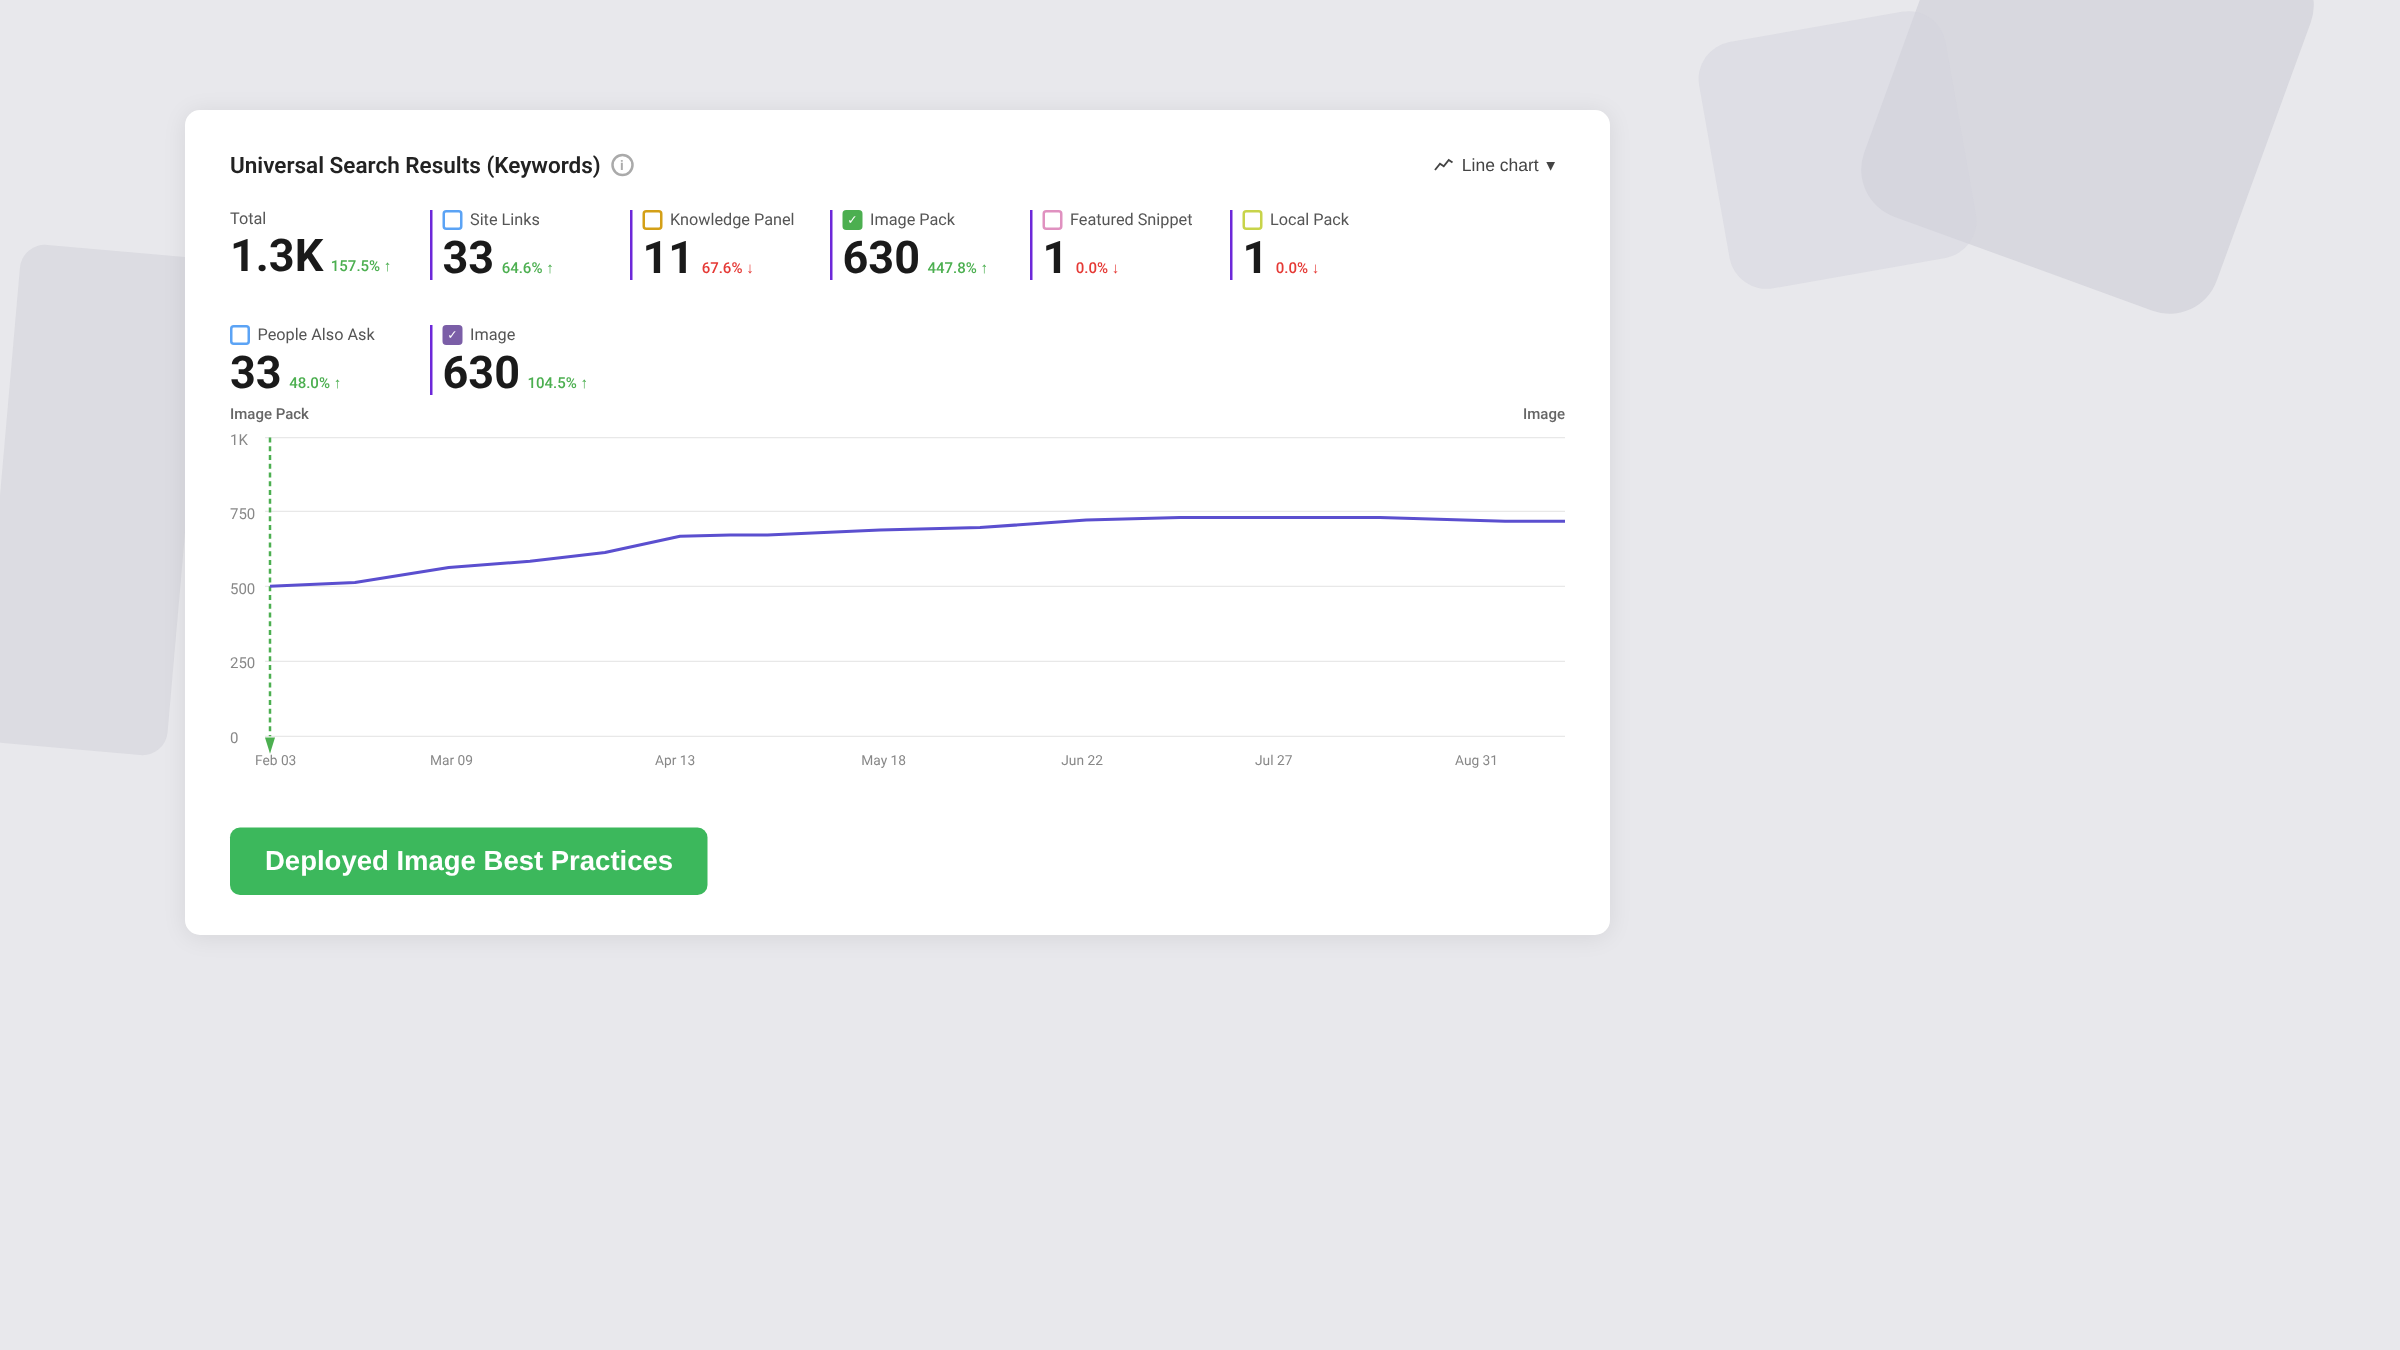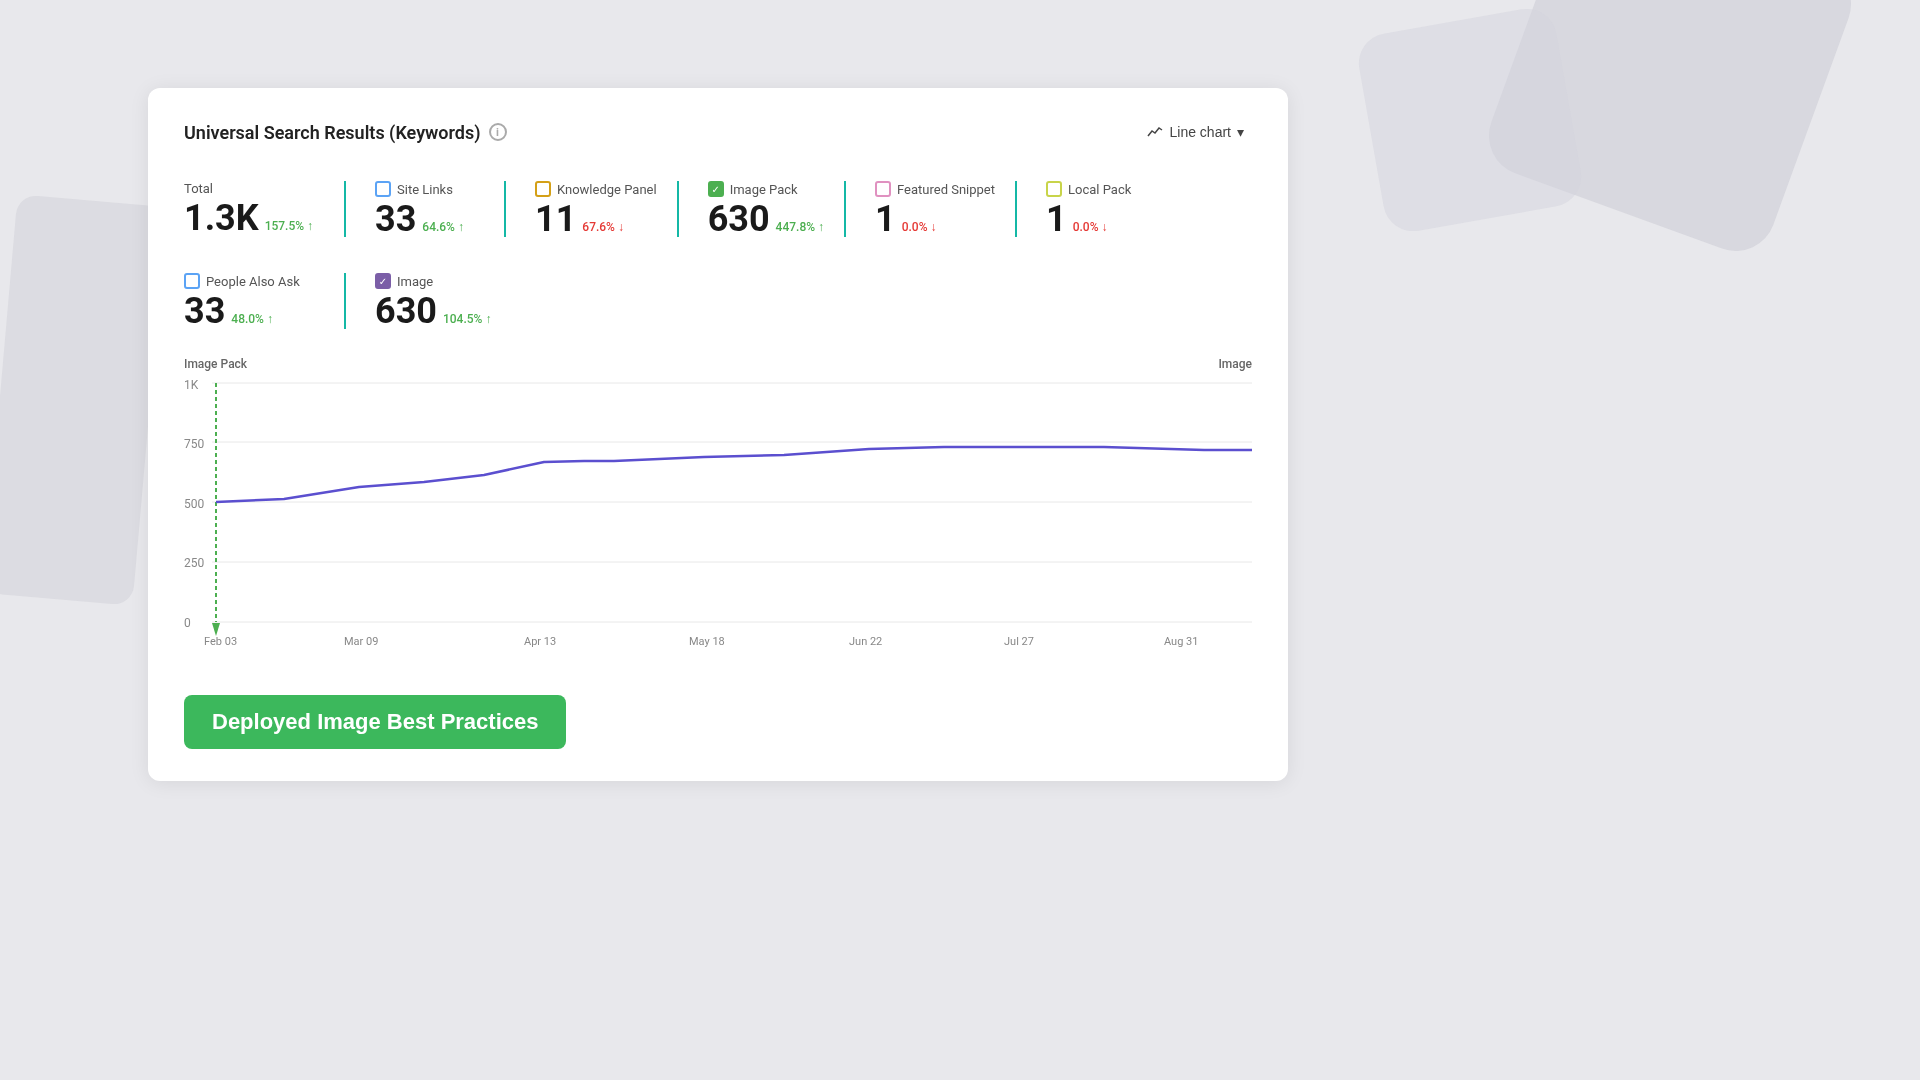--- a/index.html
+++ b/index.html
@@ -49,21 +49,21 @@
       background: #ffffff;
       border-radius: 12px;
       padding: 32px 36px;
       box-shadow: 0 2px 20px rgba(0,0,0,0.08);
     }
 
     .header-row {
       display: flex;
       justify-content: space-between;
       align-items: center;
-      margin-bottom: 37px;
+      margin-bottom: 24px;
     }
 
     .title-area {
       display: flex;
       align-items: center;
       gap: 8px;
     }
 
     .title-text {
       font-size: 18px;
@@ -103,22 +103,22 @@
       margin-bottom: 36px;
       align-items: flex-start;
     }
 
     .metric-item {
       min-width: 160px;
       padding-right: 20px;
     }
 
     .metric-item.bordered {
-      border-left: 2px solid #14b8a6;
-      padding-left: 29px;
+      border-left: 2px solid #6d28d9;
+      padding-left: 8px;
     }
 
     .metric-label-row {
       display: flex;
       align-items: center;
       gap: 6px;
       margin-bottom: 4px;
     }
 
     .metric-label {
@@ -163,21 +163,21 @@
       font-weight: 500;
       text-align: right;
     }
     .metric-change.up { color: #4caf50; }
     .metric-change.down { color: #e53935; }
 
     
     .metrics-row-2 {
       display: flex;
       gap: 0;
-      margin-bottom: 28px;
+      margin-bottom: 8px;
     }
 
     
     .chart-container {
       position: relative;
       width: 100%;
     }
 
     .chart-labels-row {
       display: flex;

